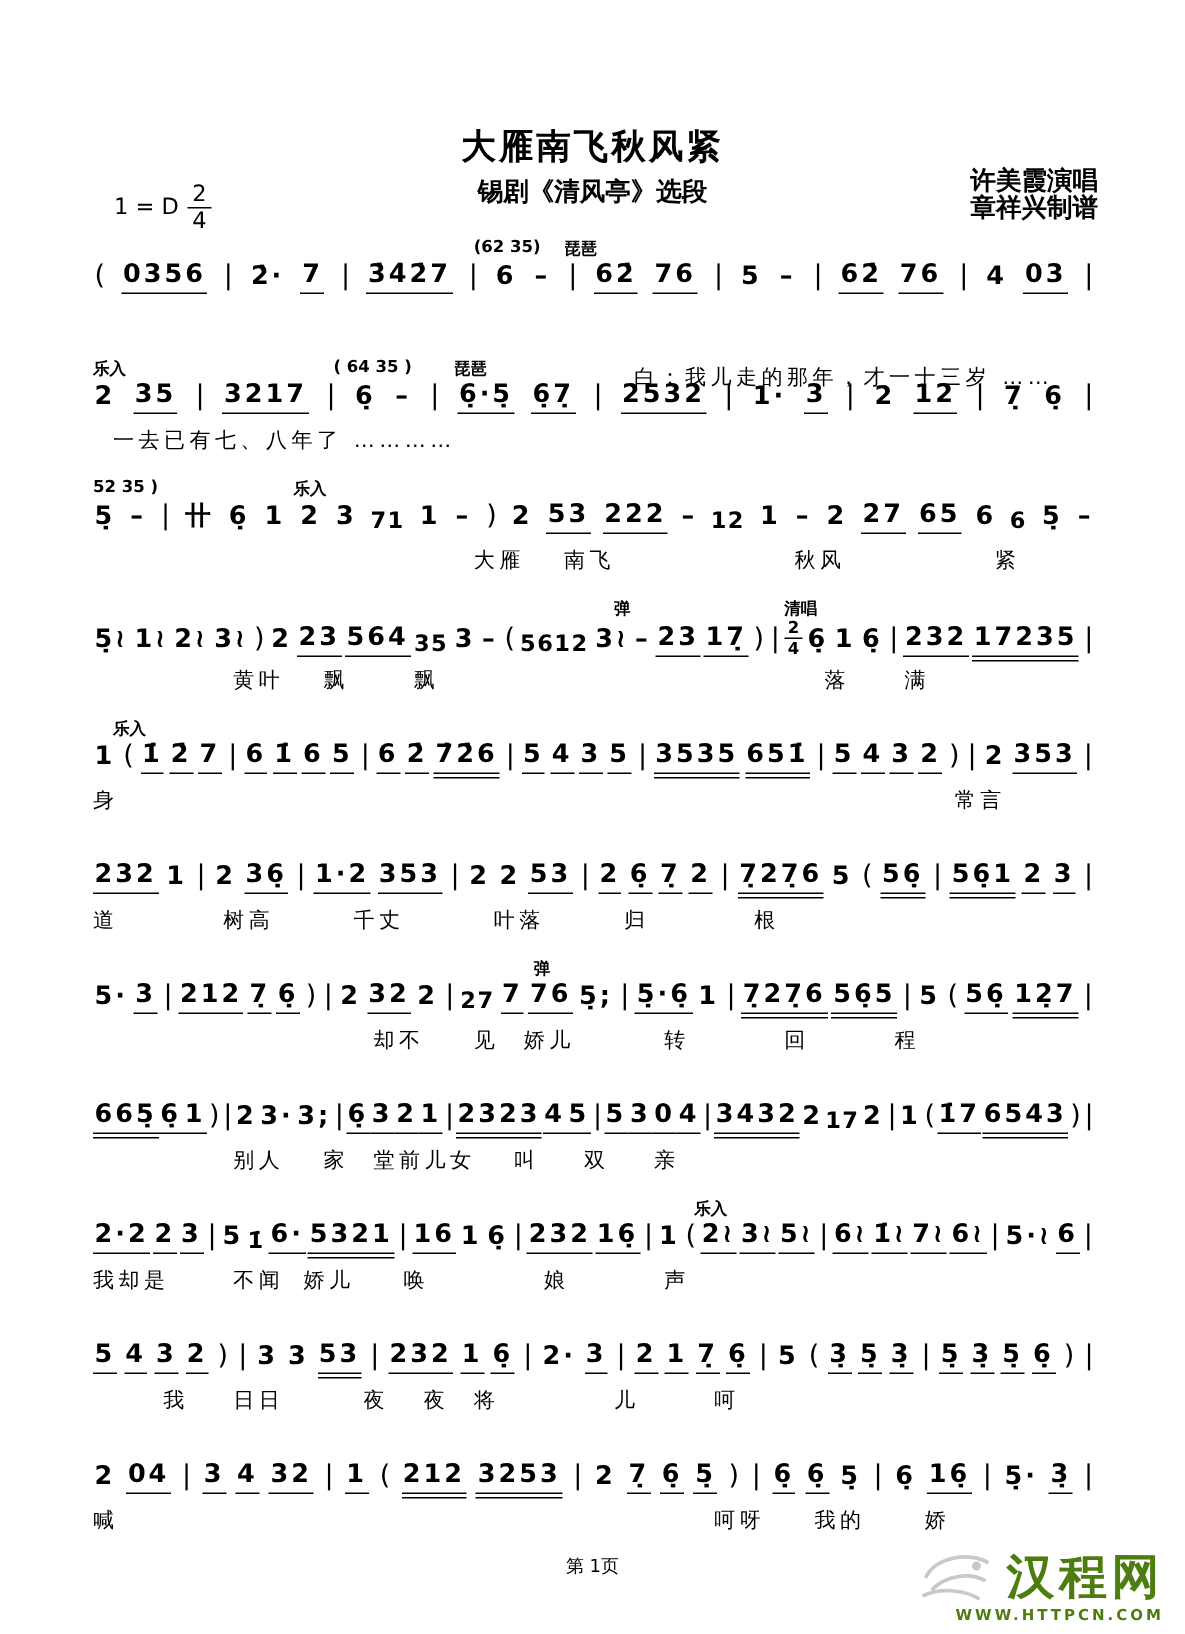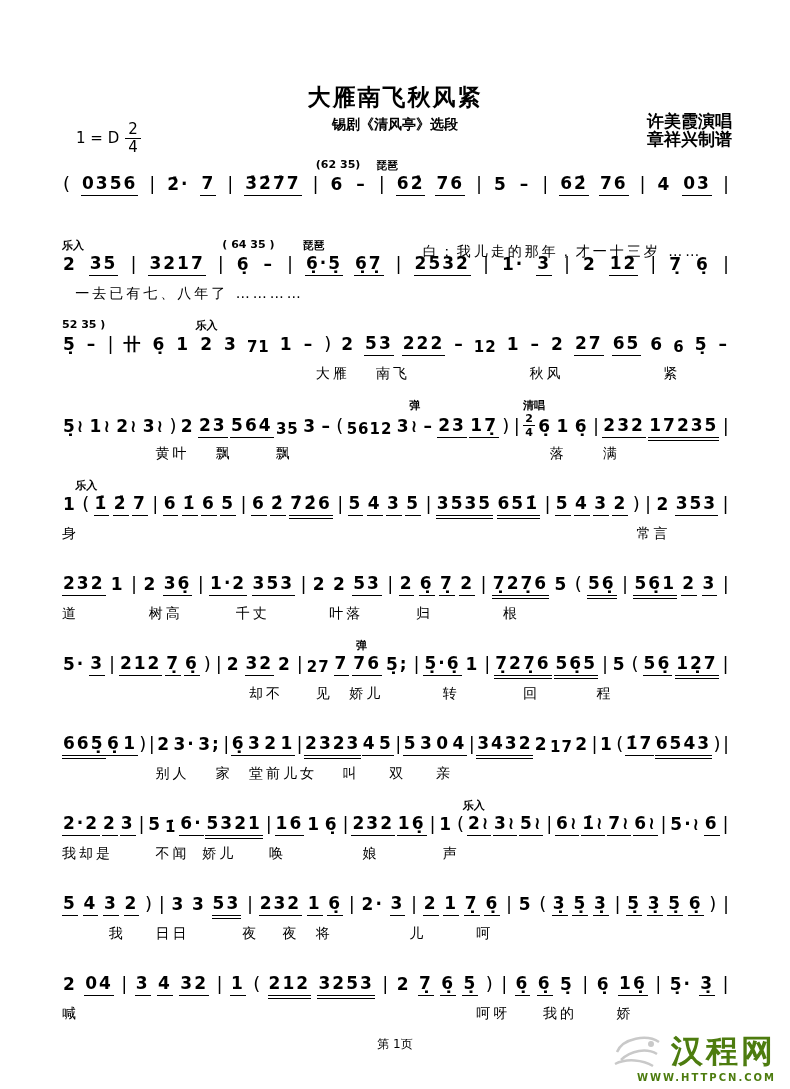--- a/index.html
+++ b/index.html
@@ -6,21 +6,21 @@
   body{
     width:790px;height:1089px;position:relative;overflow:hidden;
     background:#ffffff;color:#000;
     font-family:"DejaVu Sans","Liberation Sans",sans-serif;
   }
   .page{position:absolute;inset:0;}
   
   .title{position:absolute;top:82px;left:0;width:100%;text-align:center;
     font-size:23px;font-weight:bold;letter-spacing:2px;}
   .subtitle{position:absolute;top:116px;left:0;width:100%;text-align:center;
-    font-size:14px;font-weight:bold;}
+    font-size:17px;font-weight:bold;}
   .credits{position:absolute;top:112px;right:58px;text-align:right;
     font-size:17px;font-weight:bold;line-height:18px;}
   .keysig{position:absolute;top:122px;left:76px;font-size:15px;font-weight:normal;}
   .frac{display:inline-block;vertical-align:middle;text-align:center;margin-left:6px;line-height:1;}
   .frac .num{display:block;border-bottom:1.4px solid #000;padding:0 3px 1px;}
   .frac .den{display:block;padding-top:1px;}
   
   .score{position:absolute;left:62px;top:158px;width:668px;}
   .line{position:relative;height:80px;}
   .ann{position:absolute;top:0;font-size:11px;font-weight:bold;white-space:nowrap;}
@@ -68,21 +68,21 @@
       <div class="line">
         <span class="ann" style="left: 38%;">(62  35)</span>
         <span class="ann" style="left: 47%;">琵琶</span>
         <div class="notes">
           <span class="par">(</span>
           <span class="t u1">0356</span>
           <span class="bl">|</span>
           <span class="t">2̇·</span>
           <span class="t u1">7</span>
           <span class="bl">|</span>
-          <span class="t u1">3̇2̇7̇7</span>
+          <span class="t u1">3̇4̇2̇7</span>
           <span class="bl">|</span>
           <span class="t">6</span>
           <span class="t">–</span>
           <span class="bl">|</span>
           <span class="t u1">62̇</span>
           <span class="t u1">76</span>
           <span class="bl">|</span>
           <span class="t">5</span>
           <span class="t">–</span>
           <span class="bl">|</span>

